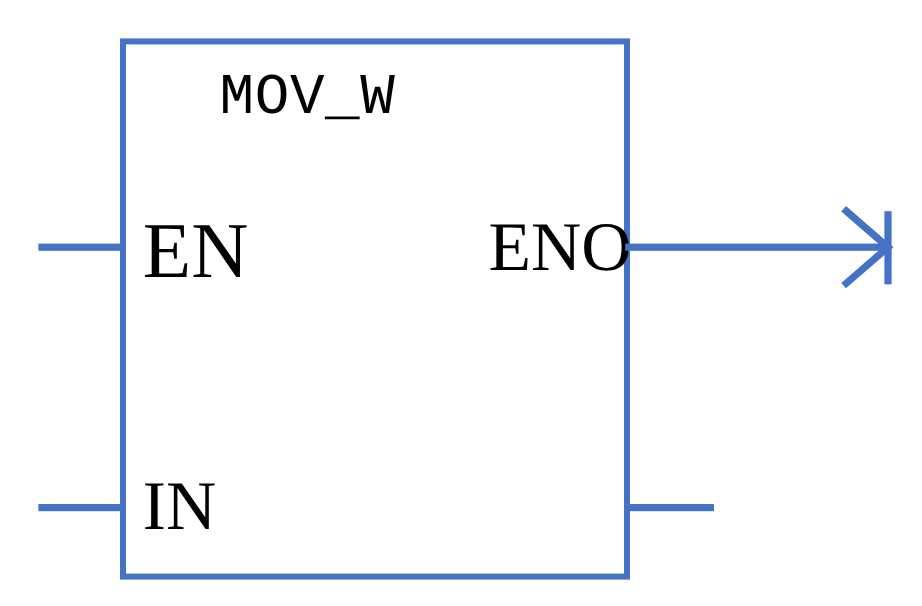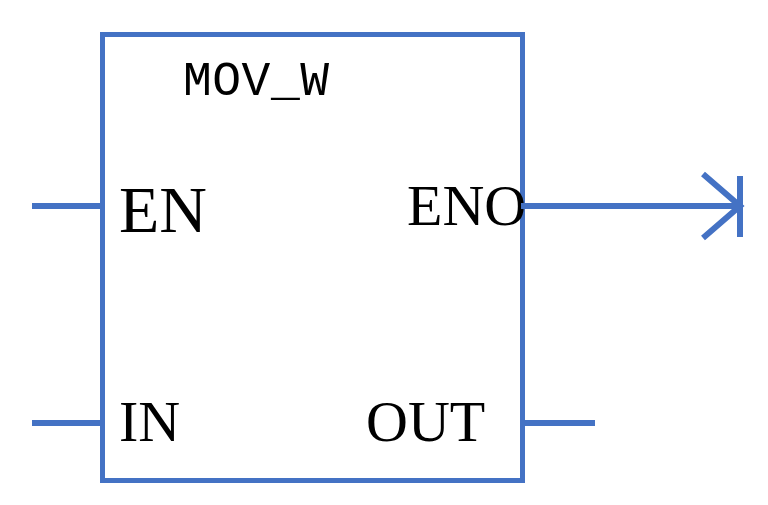--- a/index.html
+++ b/index.html
@@ -90,21 +90,20 @@
   <div class="fb-box"></div>
 
   <div class="lbl lbl-title">MOV_W</div>
 
   <div class="lbl lbl-en">EN</div>
 
   <div class="lbl lbl-eno">ENO</div>
 
   <div class="lbl lbl-in">IN</div>
 
-  <div class="lbl lbl-out">OUT</div>
 
   <div class="wire-h wire-en-in"></div>
 
   <div class="wire-h wire-in-in"></div>
 
   <div class="wire-h wire-eno-out"></div>
 
   <div class="wire-h wire-out-out"></div>
 
   <svg class="arrowhead" viewBox="0 0 46 72">

